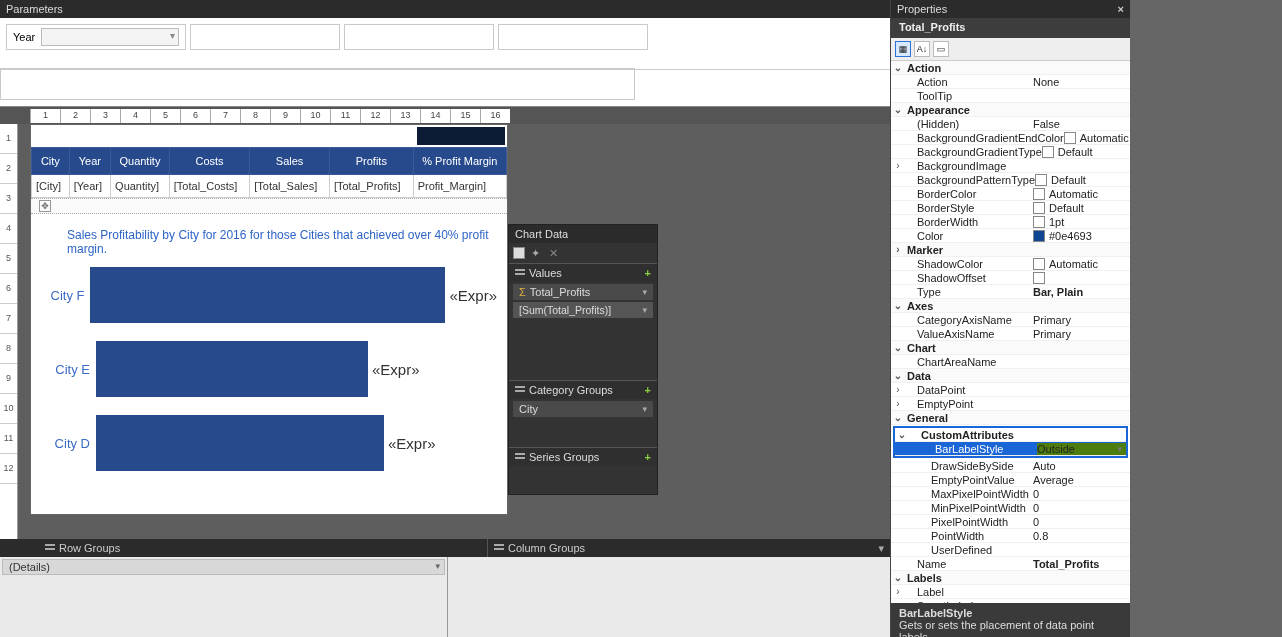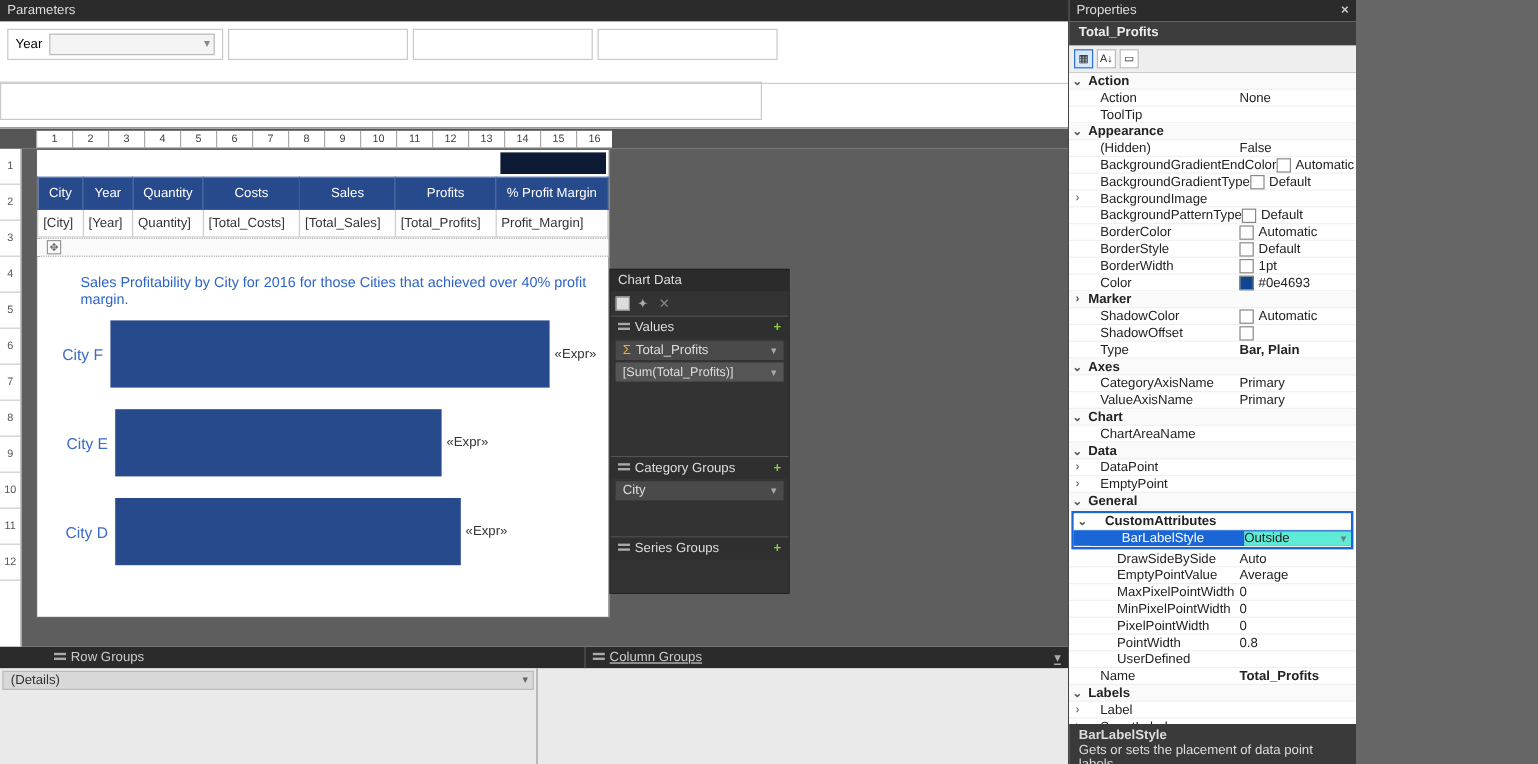--- a/index.html
+++ b/index.html
@@ -41,40 +41,40 @@
 .tbl td { background: #fff; color: #333; border: 1px solid #ccc; padding: 5px 4px; text-align: left; font-size: 11px; }
 
 .handle-row { height: 16px; border-top: 1px dotted #aaa; border-bottom: 1px dotted #aaa; position: relative; background: #fafafa; }
 .handle-row .hbox { position: absolute; left: 8px; top: 1px; width: 12px; height: 12px; border: 1px solid #999; font-size: 9px; text-align: center; line-height: 10px; color: #666; }
 
 .chart-title-txt { color: #2e64c8; font-size: 12px; padding: 14px 8px 8px 36px; }
 .chart-box { position: relative; height: 250px; padding: 0 10px 10px 10px; }
 .bar-row { display: flex; align-items: center; height: 62px; margin-bottom: 12px; }
 .bar-label { width: 55px; font-size: 13px; color: #3b6bc5; text-align: right; padding-right: 6px; }
 .bar-rect { height: 56px; background: #274a8d; }
-.bar-expr { font-size: 11px; color: #333; margin-left: 4px; }
+.bar-expr { font-size: 15px; color: #333; margin-left: 4px; }
 
 
 .chartdata-panel { position: absolute; left: 508px; top: 100px; width: 150px; background: #3a3a3a; color: #ddd; font-size: 11px; border: 1px solid #222; }
 .chartdata-panel .cd-header { background: #2b2b2b; padding: 3px 6px; font-size: 11px; }
 .chartdata-panel .cd-icons { background: #333; padding: 2px 4px; display: flex; gap: 6px; height: 20px; align-items: center; }
 .chartdata-panel .cd-icons span { width: 12px; height: 12px; display: inline-block; }
 .cd-section { background: #333; border-top: 1px solid #555; }
 .cd-section-h { display: flex; align-items: center; padding: 3px 6px; background: #2f2f2f; }
 .cd-section-h .plus { margin-left: auto; color: #8bd13e; font-weight: bold; cursor: pointer; }
 .cd-field { background: #4a4a4a; margin: 2px 4px; padding: 2px 6px; display: flex; align-items: center; font-size: 11px; position: relative; }
 .cd-field .dd-arr { margin-left: auto; color: #aaa; font-size: 9px; }
 .cd-field.sub { background: #555; font-size: 10.5px; }
 .cd-space { height: 60px; }
 .cd-space.short { height: 28px; }
 
 
 .groups-bar { display: flex; height: 18px; background: #2b2b2b; color: #ccc; font-size: 11px; }
 .groups-bar .g-left { width: 448px; padding: 2px 6px; display: flex; align-items: center; margin-left: 39px; }
-.groups-bar .g-right { flex: 1; padding: 2px 6px; display: flex; align-items: center; border-left: 1px solid #555; text-decoration: underline; }
+.groups-bar .g-right { flex: 1; padding: 2px 6px; display: flex; align-items: center; border-left: 1px solid #555; }
 .groups-body { display: flex; height: 80px; background: #eaeaea; }
 .groups-body .gb-left { width: 448px; border-right: 1px solid #999; }
 .gb-detail { background: #d8d8d8; border: 1px solid #bbb; margin: 2px; padding: 1px 6px; font-size: 11px; color: #333; position: relative; }
 .gb-detail::after { content: "▾"; position: absolute; right: 4px; top: 1px; font-size: 9px; color: #666; }
 
 
 .props { flex: 1; background: #f5f5f5; display: flex; flex-direction: column; font-size: 11px; color: #222; border-left: 1px solid #444; }
 .props-header { background: #2b2b2b; color: #ddd; padding: 3px 6px; display: flex; align-items: center; height: 18px; }
 .props-header .close { margin-left: auto; color: #ccc; cursor: pointer; font-weight: bold; }
 .props-obj { background: #3d3d3d; color: #eee; padding: 3px 8px; font-weight: bold; height: 20px; }
@@ -88,21 +88,21 @@
 .prow .pname { flex: 0 0 128px; padding-left: 2px; }
 .prow .pname.ind1 { padding-left: 12px; }
 .prow .pname.ind2 { padding-left: 26px; }
 .prow .pval { flex: 1; display: flex; align-items: center; gap: 4px; }
 .prow.cat { font-weight: bold; background: #fafafa; }
 .swatch { width: 12px; height: 12px; border: 1px solid #888; display: inline-block; }
 
 .highlight-box { border: 2px solid #1a66d6; margin: 1px 2px; }
 .highlight-box .prow.cat { background: #fff; }
 .highlight-box .selrow { background: #1a66d6; color: #fff; }
-.highlight-box .selrow .pval { background: #5eead4; color: #222; position: relative; }
+.highlight-box .selrow .pval { background: #4d7c0f; color: #222; position: relative; }
 .highlight-box .selrow .pval::after { content: "▾"; position: absolute; right: 4px; font-size: 9px; color: #777; }
 
 .props-footer { background: #3a3a3a; color: #ddd; padding: 4px 8px; font-size: 11px; height: 34px; }
 .props-footer .fname { font-weight: bold; }
 
 .grp-icon { width: 10px; height: 8px; display: inline-block; margin-right: 4px; position: relative; }
 .grp-icon::before, .grp-icon::after { content: ""; position: absolute; left: 0; height: 2px; width: 10px; background: #aaa; }
 .grp-icon::before { top: 0; }
 .grp-icon::after { top: 4px; }
 

